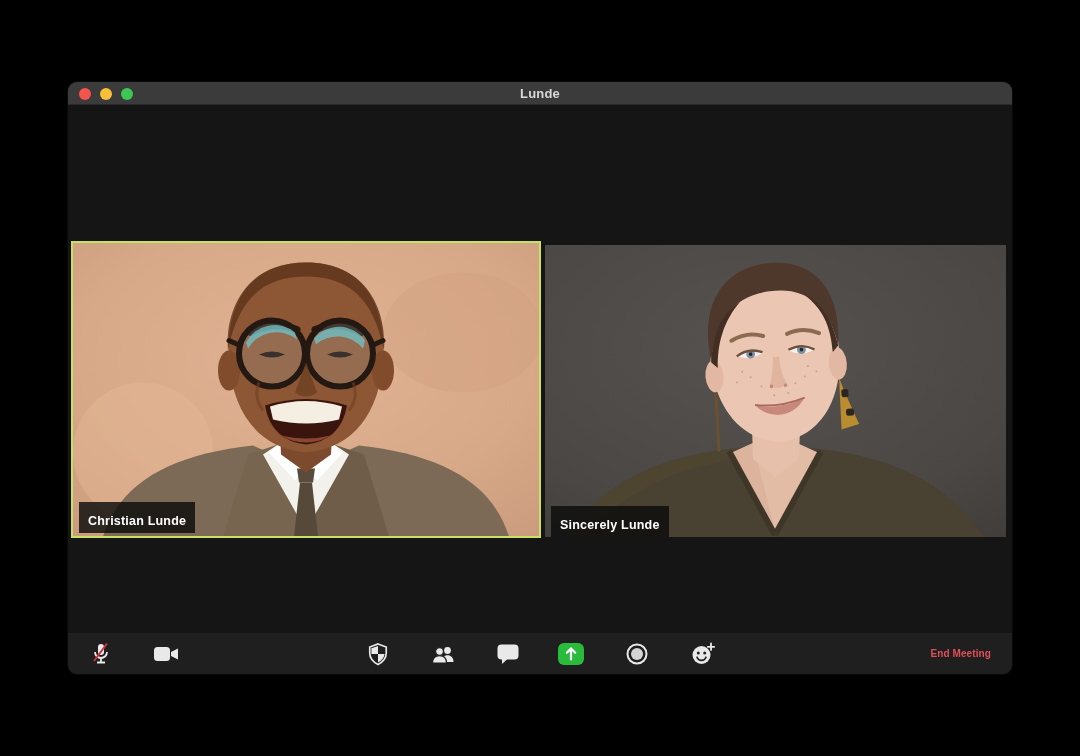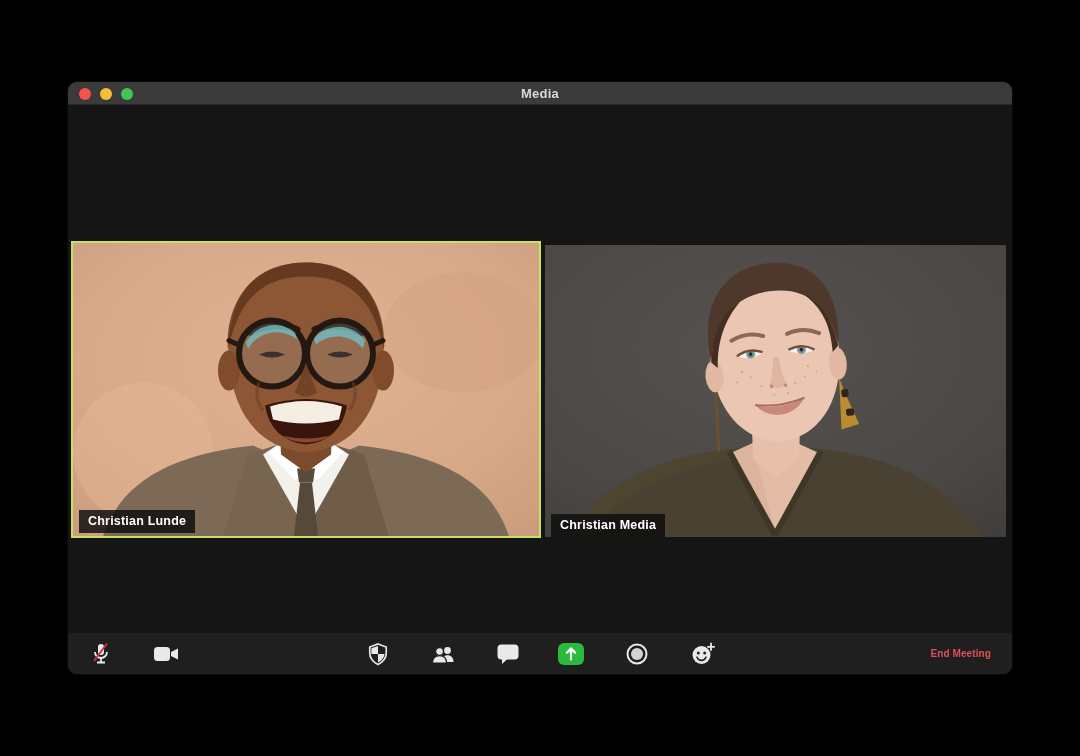--- a/index.html
+++ b/index.html
@@ -30,21 +30,21 @@
   .tile{position:absolute;overflow:hidden;background:#333;}
   .tile svg{display:block;width:100%;height:100%;}
   .tile-active{
     left:3px;top:136px;width:466px;height:293px;border:2px solid #c9e162;
   }
   .tile-normal{
     left:477px;top:140px;width:461px;height:292px;border:none;
   }
   .name-label{
     position:absolute;left:6px;bottom:3px;background:rgba(12,12,12,0.82);
-    color:#fff;font-size:12.5px;font-weight:700;padding:4px 9px 5px 9px;
+    color:#fff;font-size:12.5px;font-weight:700;padding:12px 9px 5px 9px;
     letter-spacing:.2px;white-space:nowrap;
   }
   .tile-normal .name-label{bottom:0;left:6px;}
   
   .toolbar{
     position:absolute;left:0;bottom:0;width:100%;height:41px;background:#1f1f1f;
   }
   .tool-btn{
     position:absolute;top:0;width:44px;height:41px;display:flex;
     align-items:center;justify-content:center;transform:translateX(-50%);
@@ -59,21 +59,21 @@
 </style>
 </head>
 <body>
 
 <div class="app-window">
 
   <div class="titlebar">
     <span class="traffic red"></span>
     <span class="traffic yellow"></span>
     <span class="traffic green"></span>
-    <div class="window-title">Media</div>
+    <div class="window-title">Lunde</div>
   </div>
 
   <div class="stage">
 
     <div class="tile tile-active">
       <svg viewBox="0 0 466 294" preserveAspectRatio="xMidYMid slice">
         <defs>
           <radialGradient id="wallL" cx="50%" cy="40%" r="80%">
             <stop offset="0%" stop-color="#e0b294"></stop>
             <stop offset="60%" stop-color="#d8a988"></stop>
@@ -194,21 +194,21 @@
             <circle cx="262" cy="124" r="1.1"></circle>
               <circle cx="270" cy="130" r="1"></circle>
               <circle cx="258" cy="134" r="1"></circle>
             <circle cx="226" cy="150" r="1"></circle>
               <circle cx="240" cy="149" r="1"></circle>
               <circle cx="248" cy="140" r="1"></circle>
             <circle cx="214" cy="140" r="1"></circle>
           </g>
         </g>
       </svg>
-      <div class="name-label">Christian Media</div>
+      <div class="name-label">Sincerely Lunde</div>
     </div>
   </div>
 
   <div class="toolbar">
 
     <button class="tool-btn" style="left:33px">
       <svg width="24" height="26" viewBox="0 0 24 26">
         <rect x="9" y="3" width="6" height="11" rx="3" fill="#e9e9e9"></rect>
         <path d="M6 11 a6 6 0 0 0 12 0" stroke="#e9e9e9" stroke-width="1.8" fill="none"></path>
         <line x1="12" y1="17" x2="12" y2="21" stroke="#e9e9e9" stroke-width="1.8"></line>

